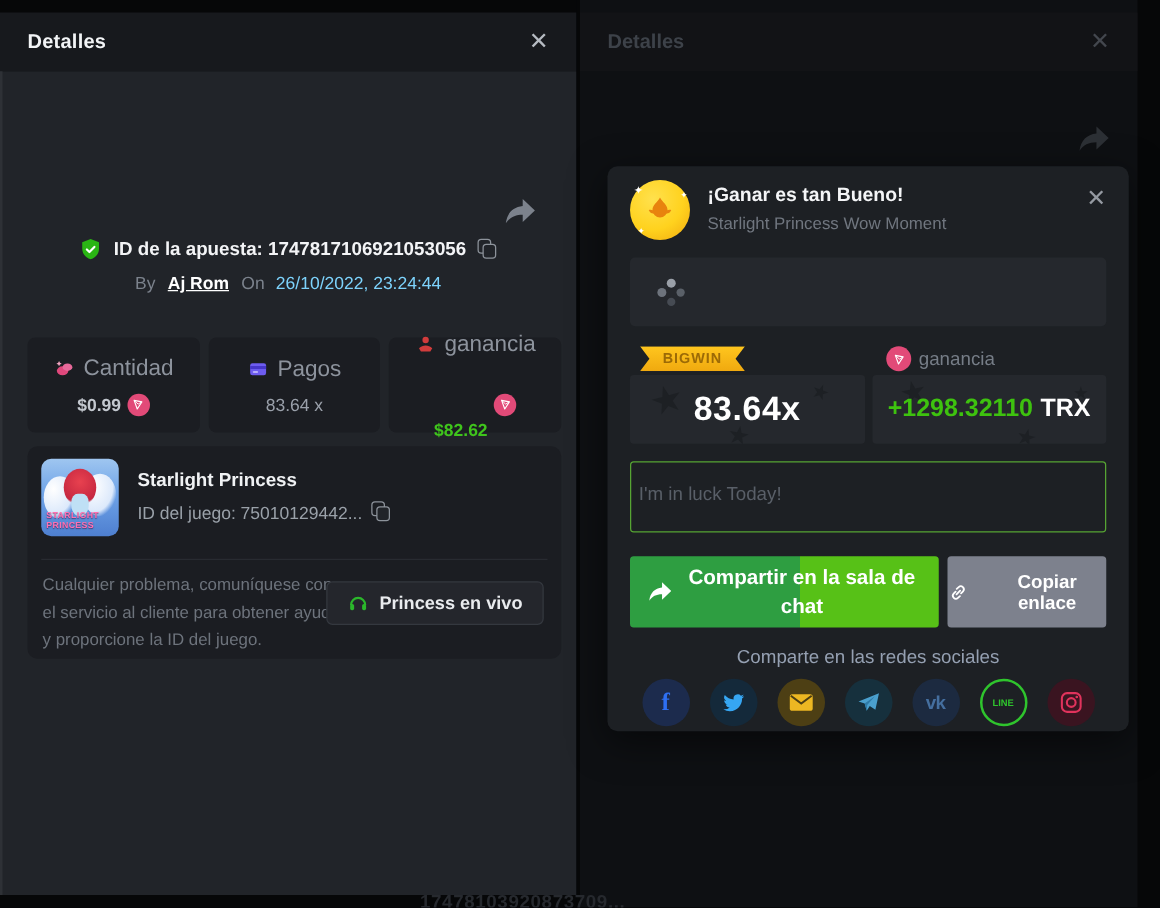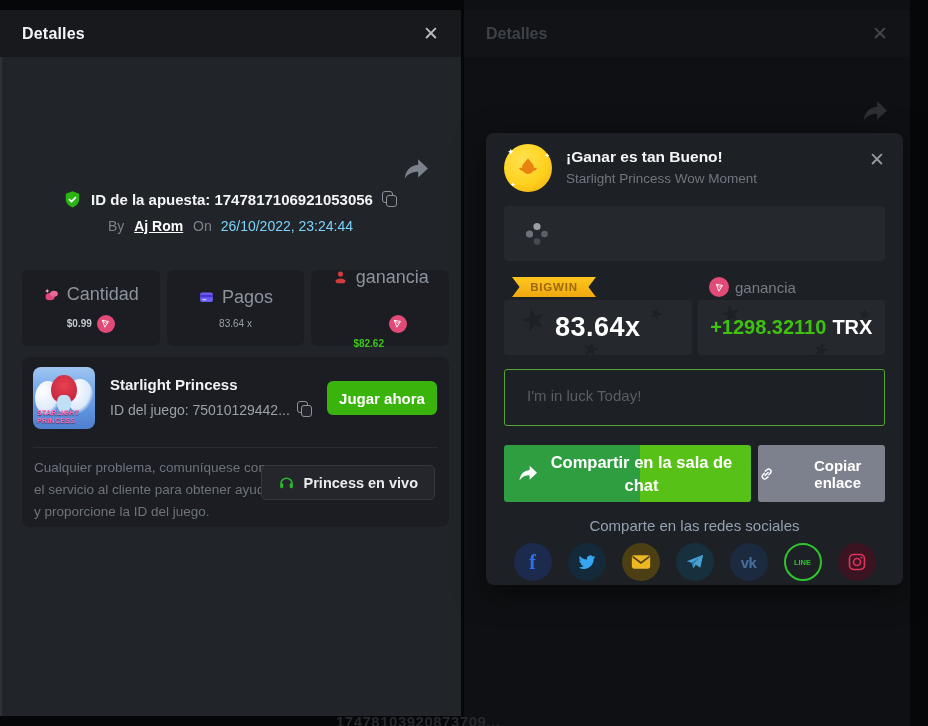--- a/index.html
+++ b/index.html
@@ -32,21 +32,21 @@
 
   .byline { position:absolute; left:0; top:161px; width:100%; text-align:center; font-size:14px; color:#7b828c; }
   .byline .user { color:#fff; font-weight:bold; text-decoration:underline; cursor:pointer; margin:0 6px; }
   .byline .date { color:#7dd3fc; margin-left:5px; }
 
   .stats-row { position:absolute; left:22px; top:213px; width:427px; display:flex; gap:7px; }
   .stat-box { flex:1; height:76px; background:#1b1d22; border-radius:6px;
     display:flex; flex-direction:column; align-items:center; justify-content:center; gap:10px; }
   .stat-label { display:flex; align-items:center; gap:7px; font-size:18px; color:#8d939d; }
   .stat-label svg { width:17px; height:17px; }
-  .stat-value { display:flex; align-items:center; gap:5px; font-size:10px; font-weight:bold; }
+  .stat-value { display:flex; align-items:center; gap:5px; font-size:14px; font-weight:bold; }
   .v-amount { color:#c3c8cf; } .v-mult { color:#9aa0aa; font-weight:normal; } .v-profit { color:#3fc41c;margin-top:40px; }
   .trx-coin { width:18px; height:18px; border-radius:50%; background:#e24a78; display:inline-flex;
     align-items:center; justify-content:center; flex:0 0 auto; }
   .trx-coin svg { width:11px; height:11px; }
   .trx-coin.big { width:20px; height:20px; }
 
   .game-card { position:absolute; left:22px; top:300px; width:427px; height:170px; background:#1b1d22; border-radius:8px; }
   .thumb { position:absolute; left:11px; top:10px; width:62px; height:62px; border-radius:8px; overflow:hidden;
     background:linear-gradient(180deg,#9fc6f0 0%,#6ea3e8 45%,#4e7fd0 100%); cursor:pointer; }
   .thumb .wing { position:absolute; width:26px; height:34px; background:radial-gradient(ellipse at 30% 30%,#ffffff 0%,#dce9fb 60%,transparent 75%); border-radius:50%; }
@@ -103,21 +103,21 @@
 
   .sc-boxes { margin-top:3px; display:flex; gap:6px; }
   .sc-box { flex:1; height:55px; background:#25282d; border-radius:3px; position:relative; overflow:hidden;
     display:flex; align-items:center; justify-content:center; }
   .sc-box .star { position:absolute; color:#1d2024; font-size:22px; }
   .mult-text { font-size:27px; font-weight:bold; color:#fff; letter-spacing:.5px; position:relative; }
   .payout-text { font-size:20px; font-weight:bold; position:relative; }
   .payout-amt { color:#3ec20f; } .payout-cur { color:#fff; margin-left:6px; }
 
   .sc-msg { margin-top:14px; width:100%; height:57px; background:transparent; border:1px solid #56a433;
-    border-radius:3px; padding:17px 22px; font-size:15px; color:#b9bec6; resize:none;
+    border-radius:3px; padding:17px 6px; font-size:15px; color:#b9bec6; resize:none;
     font-family:inherit; outline:none; display:block; }
   .sc-msg::placeholder { color:#595f68; }
 
   .sc-buttons { margin-top:19px; display:flex; gap:7px; }
   .btn-share-chat { width:247px; height:57px; border:none; border-radius:3px; cursor:pointer;
     background:linear-gradient(90deg,#2e9e41 0%,#2e9e41 55%,#57c117 55%,#57c117 100%);
     color:#fff; font-size:16.5px; font-weight:bold; font-family:inherit;
     display:flex; align-items:center; padding:0 14px; gap:8px; line-height:1.35; }
   .btn-share-chat svg { width:20px; height:18px; flex:0 0 auto; }
   .btn-share-chat .lbl { flex:1; text-align:center; }
@@ -238,21 +238,20 @@
         <span class="tn-text" style="width:40px;">STARLIGHT PRINCESS</span>
       </div>
       <div class="game-title">Starlight Princess</div>
       <div class="game-id-line">
         <span>ID del juego: 75010129442...</span>
         <span class="copy-icon">
             <span class="back"></span>
             <span class="front"></span>
           </span>
       </div>
-      <button class="play-btn">Jugar ahora</button>
       <div class="card-divider"></div>
       <div class="help-text">Cualquier problema, comuníquese con el servicio al cliente para obtener ayuda y proporcione la ID del juego.</div>
       <button class="support-btn">
         <svg viewBox="0 0 24 24">
             <path d="M4 14a8 8 0 0 1 16 0" fill="none" stroke="#2bb72b" stroke-width="2.4"></path>
             <rect x="3" y="13" width="4.5" height="7" rx="2" fill="#2bb72b"></rect>
             <rect x="16.5" y="13" width="4.5" height="7" rx="2" fill="#2bb72b"></rect>
           </svg>
         <span>Princess en vivo</span>
       </button>

